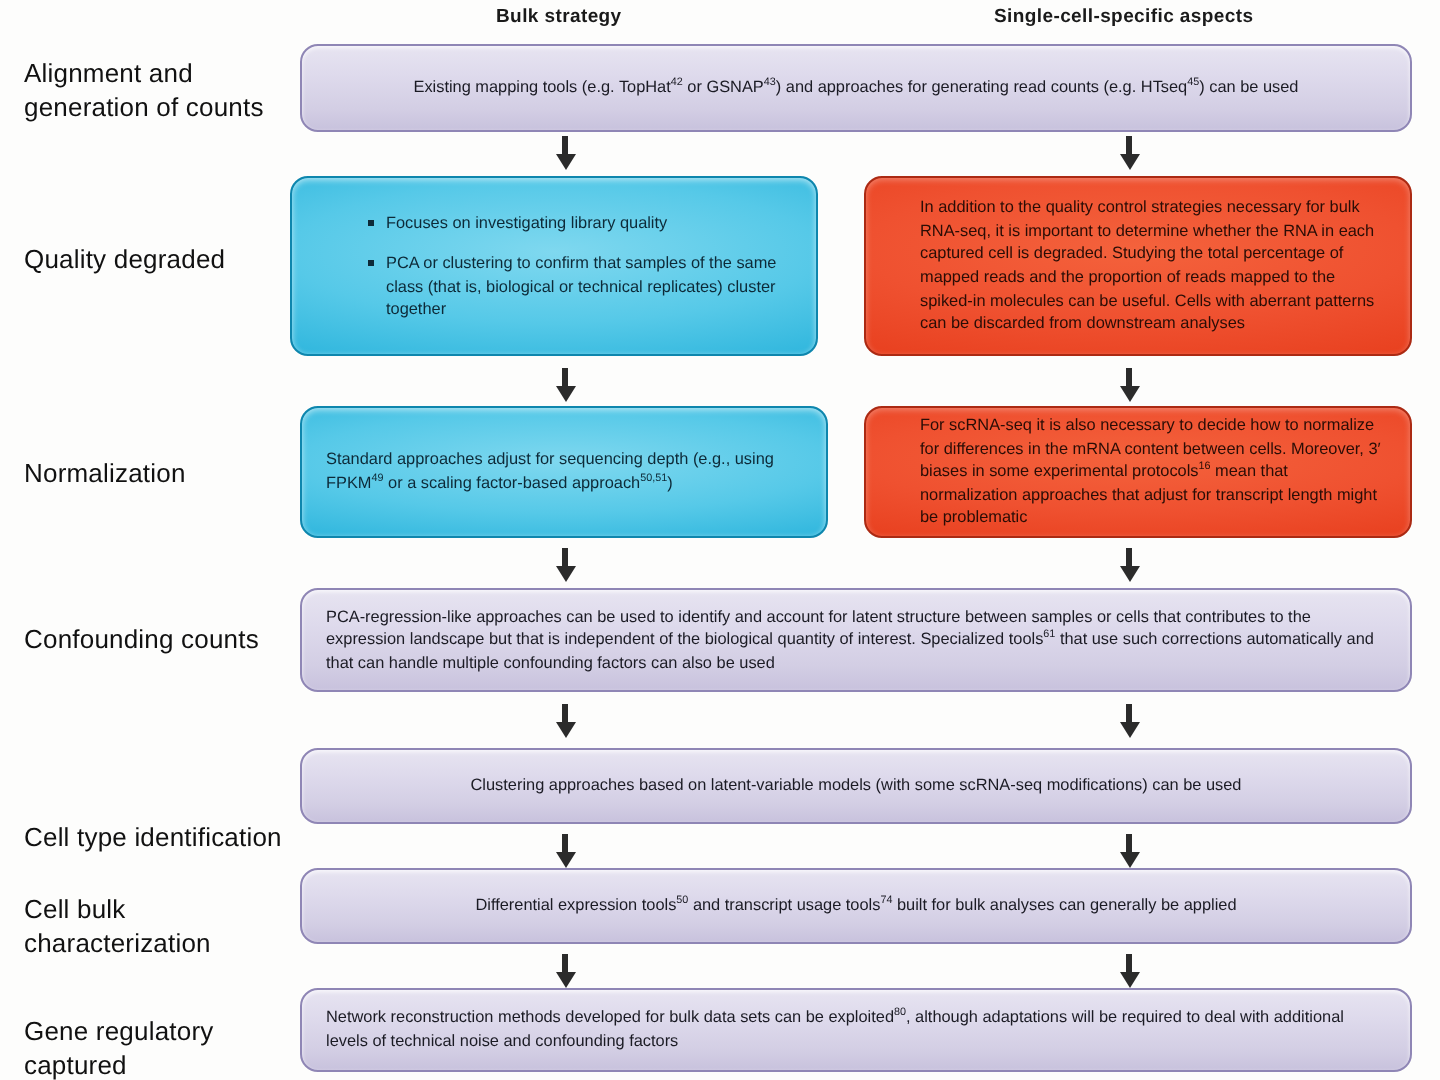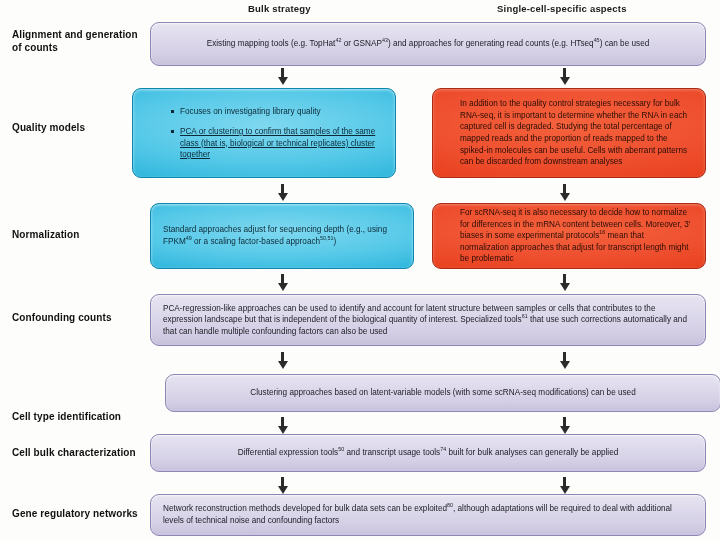--- a/index.html
+++ b/index.html
@@ -36,22 +36,22 @@
   .row {
     position: absolute;
     left: 0;
     width: 720px;
   }
 
   .row-label {
     position: absolute;
     left: 12px;
     width: 132px;
-    font-size: 10px;
-    font-weight: bold;
+    font-size: 13px;
+    font-weight: normal;
     color: #111111;
     line-height: 1.32;
     letter-spacing: 0.1px;
   }
 
   
   .box {
     position: absolute;
     border-radius: 9px;
     display: flex;
@@ -116,21 +116,21 @@
   
   .bullets { width: 100%; text-align: left; padding-left: 26px; }
   .bullet-item {
     position: relative;
     font-size: 8.2px;
     line-height: 1.4;
     color: #0d2a38;
     padding-left: 9px;
     margin-bottom: 9px;
   }
-  .bullet-item:last-child { margin-bottom: 0; text-decoration: underline; }
+  .bullet-item:last-child { margin-bottom: 0; }
   .bullet-item::before {
     content: "";
     position: absolute;
     left: 0;
     top: 4px;
     width: 3px;
     height: 3px;
     background: #0d2a38;
   }
 
@@ -177,23 +177,23 @@
   <div class="arrow" style="left:277px; top:68px;">
     <div class="stem"></div>
       <div class="head"></div>
   </div>
   <div class="arrow" style="left:559px; top:68px;">
     <div class="stem"></div>
       <div class="head"></div>
   </div>
 
   <div class="row" style="top:88px;">
-    <div class="row-label" style="top:33px;">Quality models</div>
-
-    <div class="box blue" style="left:132px; top:0px; width:264px; height:90px;">
+    <div class="row-label" style="top:33px;">Quality degraded</div>
+
+    <div class="box blue" style="left:145px; top:0px; width:264px; height:90px;">
       <div class="bullets">
         <div class="bullet-item">Focuses on investigating library quality</div>
         <div class="bullet-item">PCA or clustering to confirm that samples of the same class (that is, biological or technical replicates) cluster together</div>
       </div>
     </div>
 
     <div class="box red" style="left:432px; top:0px; width:274px; height:90px;">
       <div class="box-text left-align">In addition to the quality control strategies necessary for bulk RNA-seq, it is important to determine whether the RNA in each captured cell is degraded. Studying the total percentage of mapped reads and the proportion of reads mapped to the spiked-in molecules can be useful. Cells with aberrant patterns can be discarded from downstream analyses</div>
     </div>
   </div>
@@ -239,21 +239,21 @@
     <div class="stem"></div>
       <div class="head"></div>
   </div>
   <div class="arrow" style="left:559px; top:352px;">
     <div class="stem"></div>
       <div class="head"></div>
   </div>
 
   <div class="row" style="top:374px;">
     <div class="row-label" style="top:12px;margin-top:24px;">Cell type identification</div>
-    <div class="box purple" style="left:150px; top:0px; width:556px; height:38px;margin-left:15px;">
+    <div class="box purple" style="left:150px; top:0px; width:556px; height:38px;">
       <div class="box-text">Clustering approaches based on latent-variable models (with some scRNA-seq modifications) can be used</div>
     </div>
   </div>
 
   <div class="arrow" style="left:277px; top:417px;">
     <div class="stem"></div>
       <div class="head"></div>
   </div>
   <div class="arrow" style="left:559px; top:417px;">
     <div class="stem"></div>
@@ -270,19 +270,19 @@
   <div class="arrow" style="left:277px; top:477px;">
     <div class="stem"></div>
       <div class="head"></div>
   </div>
   <div class="arrow" style="left:559px; top:477px;">
     <div class="stem"></div>
       <div class="head"></div>
   </div>
 
   <div class="row" style="top:494px;">
-    <div class="row-label" style="top:13px;">Gene regulatory networks</div>
+    <div class="row-label" style="top:13px;">Gene regulatory captured</div>
     <div class="box purple" style="left:150px; top:0px; width:556px; height:42px;">
       <div class="box-text left-align">Network reconstruction methods developed for bulk data sets can be exploited<sup>80</sup>, although adaptations will be required to deal with additional levels of technical noise and confounding factors</div>
     </div>
   </div>
 
 </div>
 
 </body></html>

